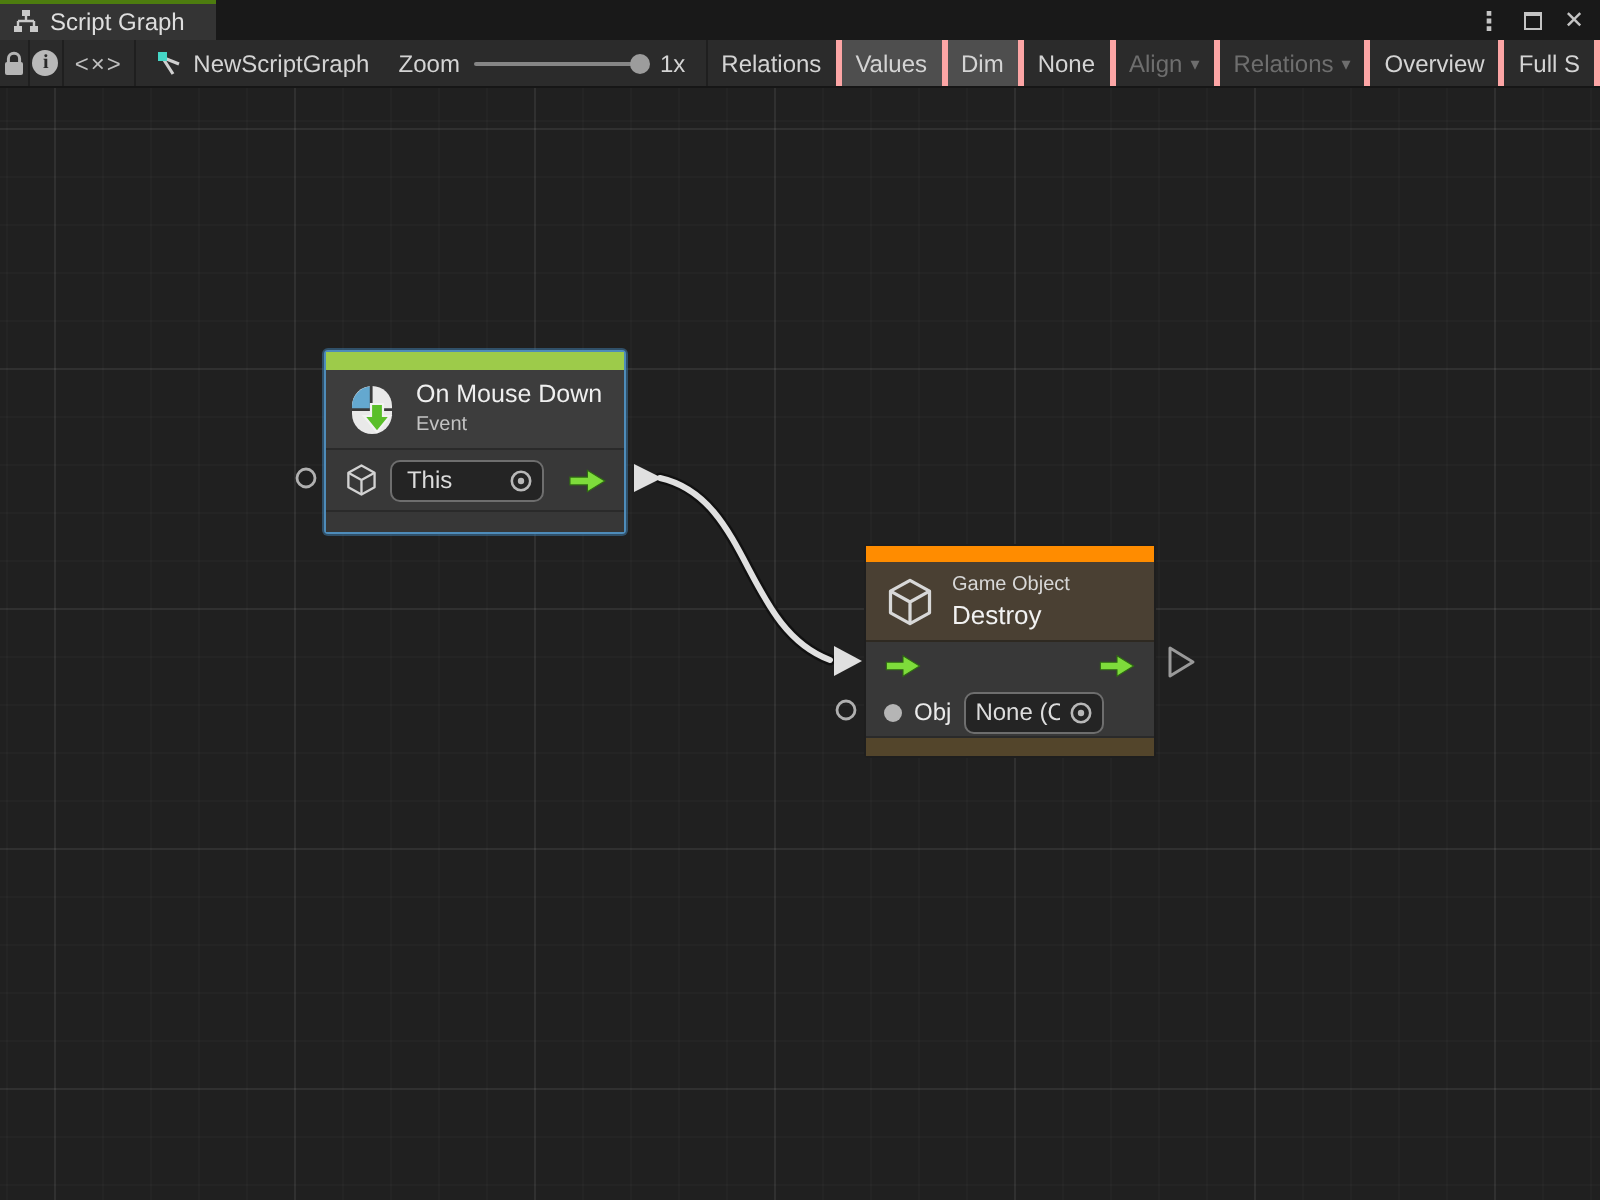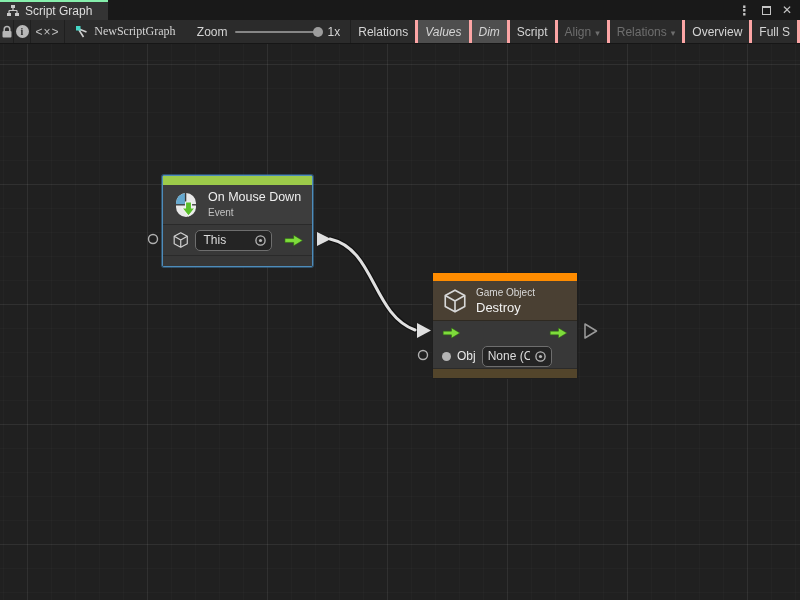--- a/index.html
+++ b/index.html
@@ -17,21 +17,21 @@
     background: #191919;
     display: flex;
     align-items: stretch;
   }
   .tab {
     display: flex;
     align-items: center;
     gap: 5px;
     padding: 0 16px 0 6px;
     background: #343434;
-    border-top: 2px solid #86efac;
+    border-top: 2px solid #4d7c0f;
     font-size: 12px;
     color: #dedede;
     white-space: nowrap;
   }
   .win-controls {
     margin-left: auto;
     display: flex;
     align-items: center;
     gap: 11px;
     padding-right: 8px;
@@ -55,34 +55,34 @@
   .tseg {
     display: flex;
     align-items: center;
     justify-content: center;
     border-right: 1px solid #1f1f1f;
   }
   .tseg.lock-seg  { width: 25px; }
   .tseg.info-seg  { width: 30px; }
   .tseg.code-seg  { width: 62px; color: #c0c0c0; letter-spacing: 1px; }
   .tseg.mid-seg { flex: 0 0 286px; justify-content: flex-start; padding: 0 10px; }
-  .graph-ref { display: flex; align-items: center; gap: 5px; font-family: Liberation Serif, serif; }
+  .graph-ref { display: flex; align-items: center; gap: 5px; }
   .zoom-group { margin-left: auto; display: flex; align-items: center; gap: 7px; }
   .slider-track { width: 86px; height: 2px; background: #868686; border-radius: 1px; position: relative; }
   .slider-handle {
     position: absolute; right: -2px; top: -4px;
     width: 10px; height: 10px; border-radius: 50%; background: #9c9c9c;
   }
   .tbtn {
     display: flex; align-items: center; gap: 4px;
     padding: 0 7px;
     border-right: 3px solid #fca5a5;
     cursor: default;
   }
-  .tbtn.active { background: #4e4e4e; font-style: italic; }
+  .tbtn.active { background: #4e4e4e; }
   .tbtn.disabled { color: #6e6e6e; align-items: center; }
   .dd-arrow { font-size: 9px; position: relative; top: 1px; }
 
   .info-circle {
     width: 13px; height: 13px; border-radius: 50%;
     background: #b9b9b9; color: #2a2a2a;
     font: bold 10px "Liberation Serif", serif;
     display: flex; align-items: center; justify-content: center;
   }
 
@@ -220,21 +220,21 @@
   <div class="tbtn">
     <span>Relations</span>
   </div>
   <div class="tbtn active">
     <span>Values</span>
   </div>
   <div class="tbtn active">
     <span>Dim</span>
   </div>
   <div class="tbtn">
-    <span>Script</span>
+    <span>None</span>
   </div>
   <div class="tbtn disabled">
     <span>Align</span>
     <span class="dd-arrow">▾</span>
   </div>
   <div class="tbtn disabled">
     <span>Relations</span>
     <span class="dd-arrow">▾</span>
   </div>
   <div class="tbtn">

